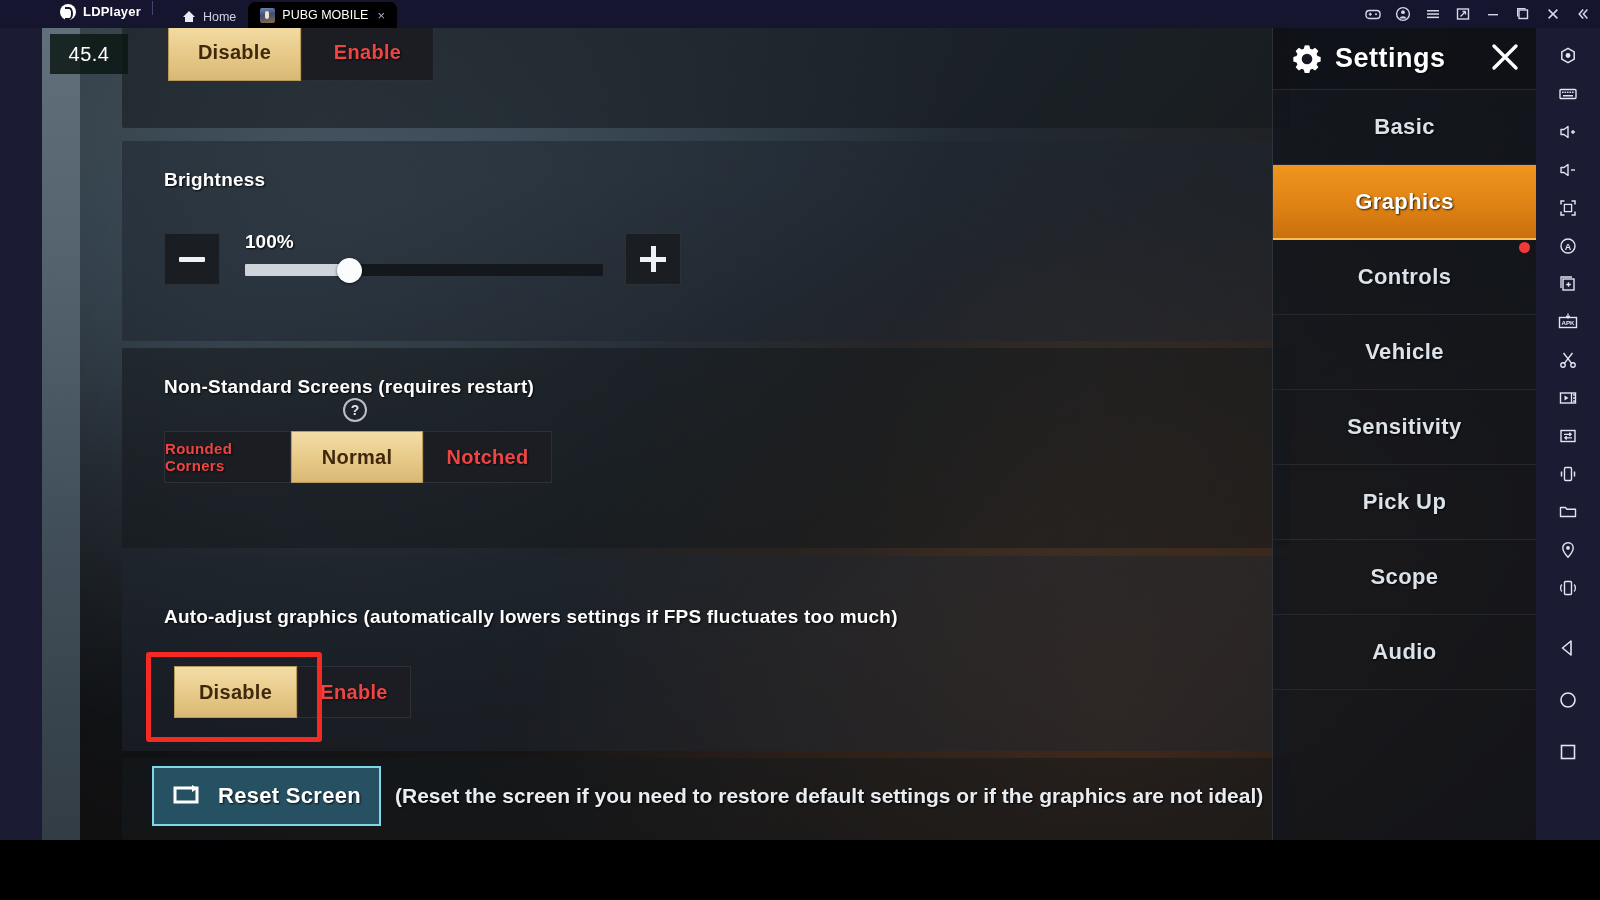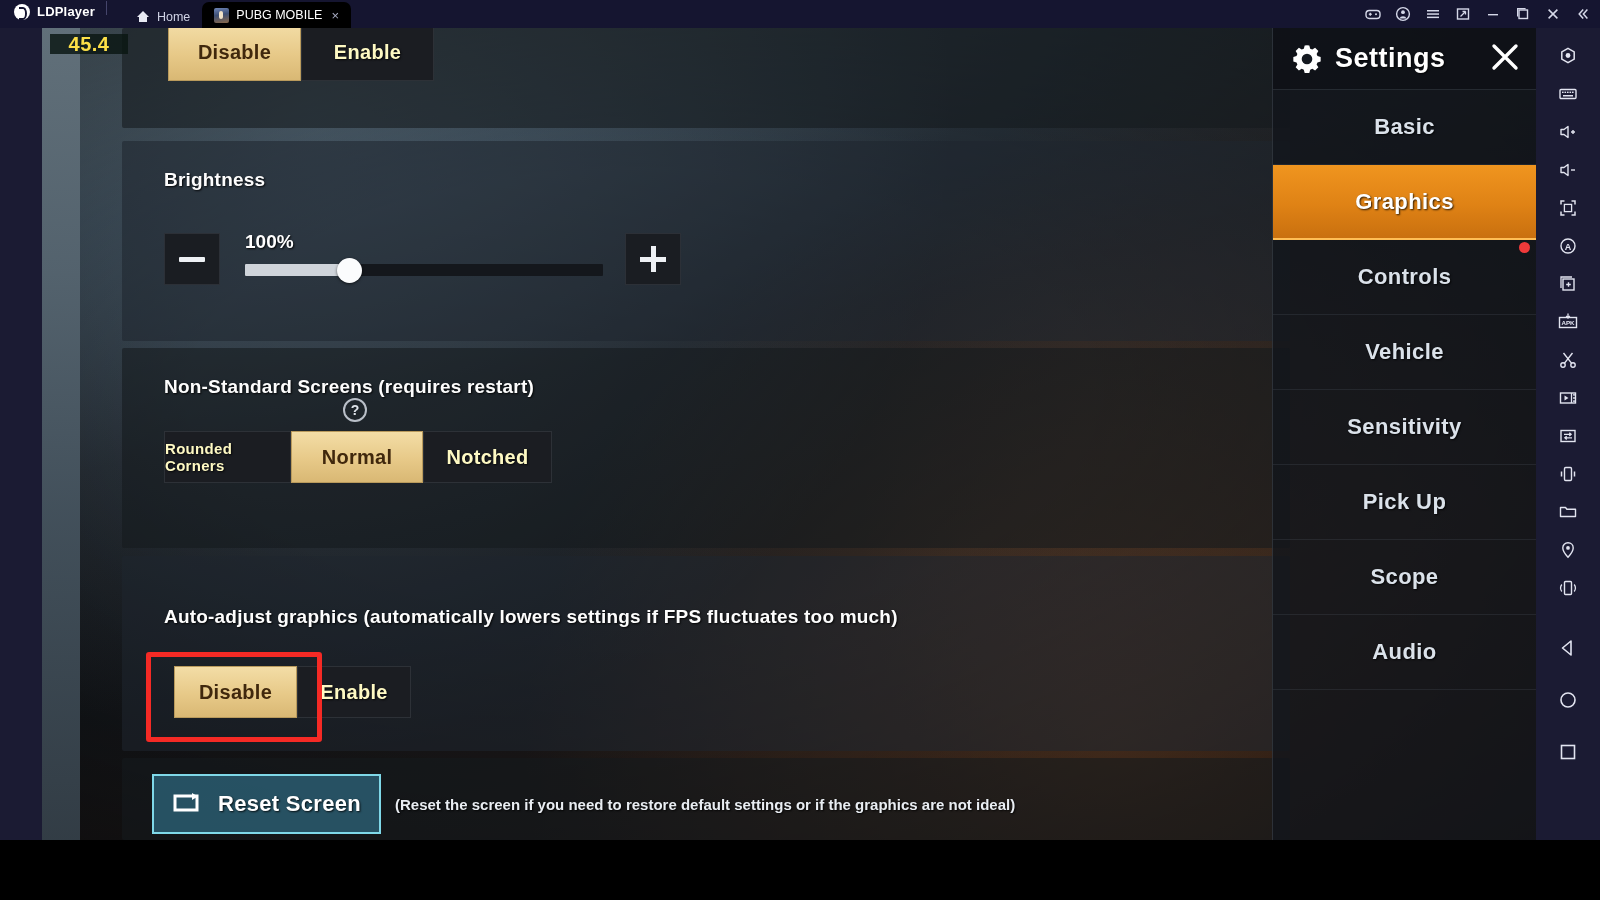--- a/index.html
+++ b/index.html
@@ -13,21 +13,21 @@
 
   
   .titlebar {
     position: absolute; left: 0; top: 0; width: 1600px; height: 28px;
     background: #151530;
     display: flex; align-items: flex-end;
     z-index: 40;
   }
   .brand {
     display: flex; align-items: center; gap: 7px;
-    padding: 0 12px 5px 14px; height: 28px;
+    padding: 0 12px 5px 14px; height: 28px; margin-left: 46px;
   }
   .brand-logo {
     width: 16px; height: 16px; border-radius: 50%;
     background: #fff; position: relative; flex: 0 0 auto;
   }
   .brand-logo::after{
     content:""; position:absolute; left:5px; top:3px;
     width:6px; height:9px; border:2px solid #151530;
     border-radius: 0 50% 50% 0; border-left: none;
   }
@@ -86,24 +86,24 @@
 
   
   .left-strip {
     position:absolute; left:0; top:0; width:38px; height:812px;
     background: linear-gradient(180deg,#63727c 0%,#55646f 30%,#44525d 60%,#343f48 100%);
     opacity:.95;
   }
 
   
   .fps {
-    position:absolute; left:8px; top:6px; width:78px; height:20px;
+    position:absolute; left:8px; top:6px; width:78px; height:40px;
     background: rgba(10,22,18,.82);
     display:flex; align-items:center; justify-content:center;
-    color:#fde047; font-size:20px; font-weight:bold;
+    color:#ffffff; font-size:20px; font-weight:normal;
     font-family:"Liberation Sans", sans-serif; letter-spacing:.5px; z-index:6;
   }
 
   
   .content {
     position:absolute; left:38px; top:0; width:1192px; height:812px;
     padding: 0;
   }
   .row {
     position:absolute; left:42px; width:1168px;
@@ -118,21 +118,21 @@
     text-shadow: 1px 1px 2px rgba(0,0,0,.85);
     letter-spacing:.2px;
   }
 
   
   .seg { display:flex; height:46px; align-items:stretch; }
   .seg-btn {
     display:flex; align-items:center; justify-content:center;
     font-size:20px; font-weight:bold; letter-spacing:.3px;
     font-family:"Liberation Sans", sans-serif;
-    background:#1b1d22; color:#fef9c3; border:1px solid #2d3137;
+    background:#1b1d22; color:#ef4444; border:1px solid #2d3137;
     text-shadow: 1px 1px 2px rgba(0,0,0,.8);
   }
   .seg-btn.on {
     background: linear-gradient(180deg,#f3dda6 0%,#e7c988 55%,#d9b874 100%);
     color:#40280d; border:1px solid #b99a5c; text-shadow:none;
   }
 
   
   .stepper {
     width:56px; height:52px; background:#1a1d22; border:1px solid #2c3037;
@@ -176,21 +176,21 @@
     display:flex; align-items:center; gap:12px;
     padding:0 18px; height:60px;
     background: rgba(44,96,118,.80);
     border:2px solid #7fd8e8;
   }
   .reset-txt {
     color:#fff; font-size:22px; font-weight:bold; letter-spacing:.3px;
     text-shadow:1px 1px 2px rgba(0,0,0,.8);
   }
   .reset-note {
-    color:#e9edf2; font-size:15px; font-weight:bold; margin-left:14px;
+    color:#e9edf2; font-size:21px; font-weight:bold; margin-left:14px;
     text-shadow:1px 1px 2px rgba(0,0,0,.85);
   }
 
   
   .nav {
     position:absolute; right:0; top:0; width:264px; height:812px;
     background: rgba(17,21,28,.80);
     border-left:1px solid rgba(120,130,145,.25);
   }
   .nav-head {
@@ -375,21 +375,21 @@
 
       <div class="row" style="top:528px; height:195px;text-decoration:underline;">
         <div class="label" style="position:absolute; left:42px; top:50px;">Auto-adjust graphics (automatically lowers settings if FPS fluctuates too much)</div>
         <div class="seg" style="position:absolute; left:52px; top:110px; height:52px;">
           <div class="seg-btn on" style="width:123px;">Disable</div>
           <div class="seg-btn" style="width:114px;">Enable</div>
         </div>
       </div>
 
       <div class="row row-dark" style="top:730px; height:82px;">
-        <div style="position:absolute; left:30px; top:16px; display:flex; align-items:center;text-align:right;">
+        <div style="position:absolute; left:30px; top:8px; display:flex; align-items:center;text-align:right;">
           <div class="reset-btn">
             <svg width="34" height="26" viewBox="0 0 34 26">
               <path d="M3 5h22v14H3z" fill="none" stroke="#fff" stroke-width="3"></path>
               <path d="M20 2l6 3.5-6 3.5z" fill="#fff"></path>
             </svg>
             <span class="reset-txt">Reset Screen</span>
           </div>
           <span class="reset-note">(Reset the screen if you need to restore default settings or if the graphics are not ideal)</span>
         </div>
       </div>

